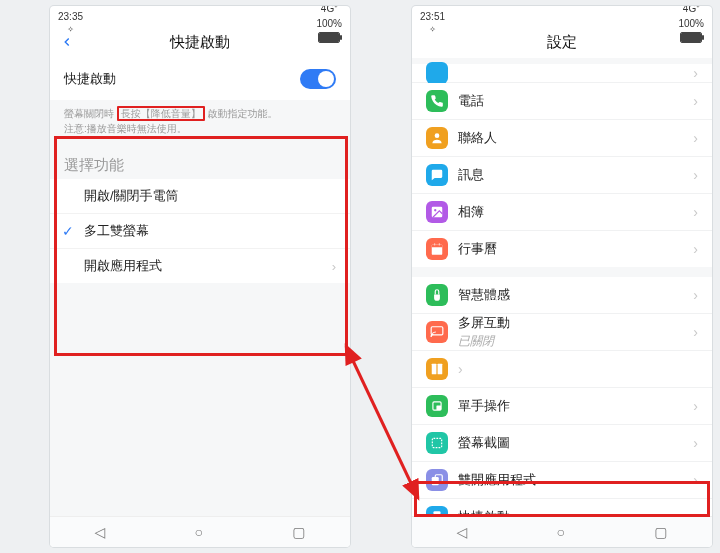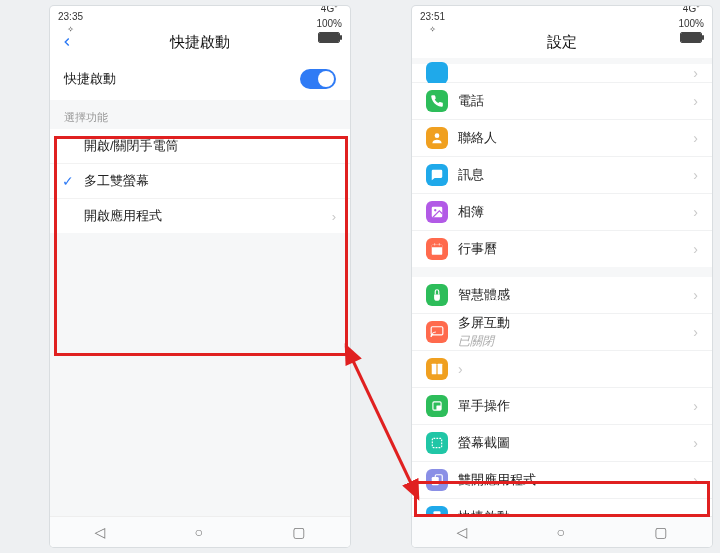--- a/index.html
+++ b/index.html
@@ -92,21 +92,21 @@
     width: 22px; height: 22px; border-radius: 6px;
     margin-right: 10px; flex: 0 0 auto;
     display:flex; align-items:center; justify-content:center;
     color:#fff;
   }
   .row .label { flex: 1 1 auto; font-size: 13px; color:#222;}
   .row .sub { font-size: 12px; color:#aaa; margin-top:1px;font-style:italic;}
   .row .labelwrap { flex:1 1 auto; display:flex; flex-direction:column; }
   .row .chev { color:#c9c9c9; font-size:14px; flex:0 0 auto;}
   .group-label {
-    font-size: 11px; color:#9a9a9a;
+    font-size: 15px; color:#9a9a9a;
     padding: 10px 14px 4px;
     background:#f6f7f8;
   }
 
   
   .toggle {
     width: 36px; height: 20px; border-radius: 10px;
     background:#2f7bf5; position:relative; flex:0 0 auto;
   }
   .toggle::after{
@@ -194,20 +194,24 @@
     </div>
 
     <div class="content">
       <div class="section">
         <div class="row" style="height:42px;">
           <span class="label">快捷啟動</span>
           <span class="toggle"></span>
         </div>
       </div>
 
+      <div class="desc">
+        <span>螢幕關閉時 </span><span class="hl-inline">長按【降低音量】</span><span> 啟動指定功能。</span><br>
+        <span>注意:播放音樂時無法使用。</span>
+      </div>
 
       <div class="group-label">選擇功能</div>
 
       <div class="section" id="func-list">
           <div class="func-row">
             <span>開啟/關閉手電筒</span>
           </div>
           <div class="func-row">
             <span class="check">✓</span>
             <span>多工雙螢幕</span>

